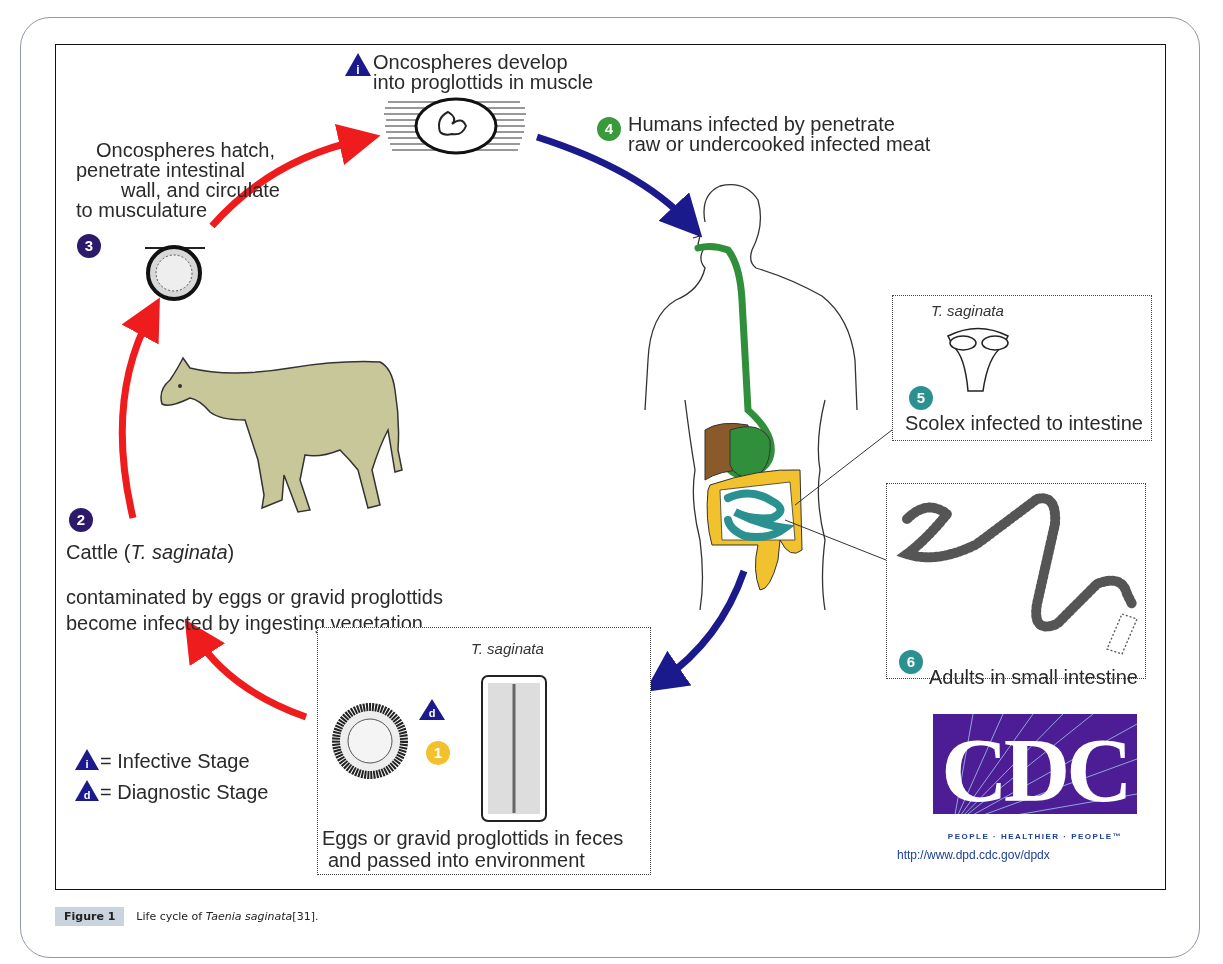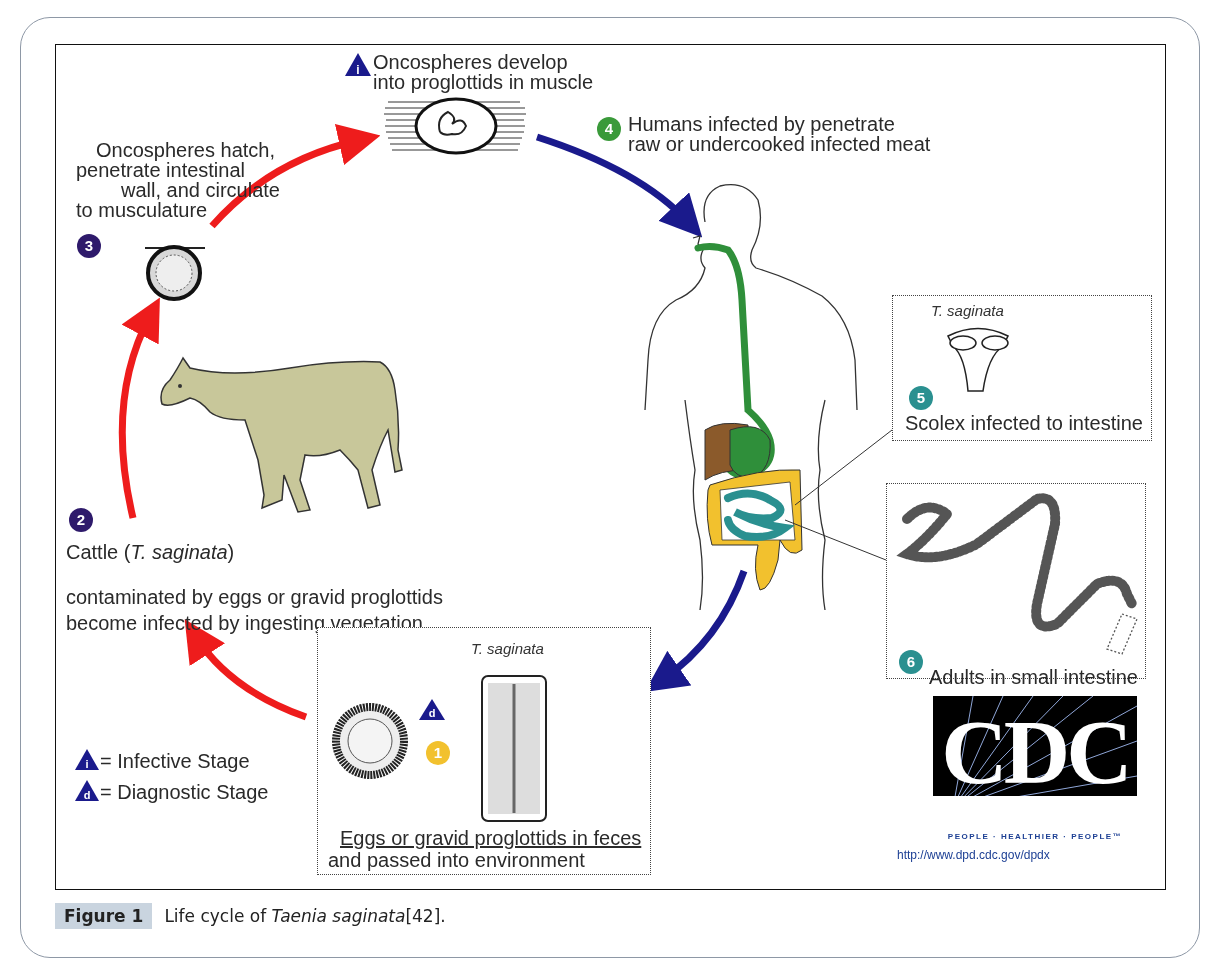--- a/index.html
+++ b/index.html
@@ -9,23 +9,23 @@
            border:1.5px solid #8e98a6; border-radius:30px; box-sizing:border-box; }
   .figbox { position:absolute; left:55px; top:44px; width:1111px; height:846px;
             border:1.5px solid #111; box-sizing:border-box; background:#fff; }
   .t { position:absolute; font-size:20px; line-height:20px; color:#2a2a2a; white-space:nowrap; }
   .badge { position:absolute; width:24px; height:24px; border-radius:50%; color:#fff;
            font-weight:bold; font-size:15px; line-height:24px; text-align:center; }
   .panel { position:absolute; border:1.5px dotted #444; background:#fff; box-sizing:border-box; }
   .panel .ital { position:absolute; font-style:italic; font-size:15px; color:#333; }
   svg { position:absolute; left:0; top:0; overflow:visible; }
   .caption { position:absolute; left:55px; top:903px; height:26px; display:flex; align-items:center;
-             font-family:"DejaVu Sans", sans-serif; font-size:17px; color:#222; }
+             font-family:"DejaVu Sans", sans-serif; font-size:11px; color:#222; }
   .caption .label { background:#c9d4df; padding:3px 9px; font-weight:bold; margin-right:12px; }
-  .cdc { position:absolute; left:933px; top:696px; width:204px; height:100px; background:#000000; overflow:hidden; }
+  .cdc { position:absolute; left:933px; top:714px; width:204px; height:100px; background:#4c1d95; overflow:hidden; }
   .cdc .letters { position:absolute; left:0; right:0; top:6px; text-align:center; color:#fff;
                   font-family:"Liberation Serif", serif; font-weight:bold; font-size:92px; line-height:100px; letter-spacing:-4px; }
 </style>
 </head>
 <body>
 
 <div class="frame"></div>
 <div class="figbox"></div>
 
 <svg width="1223" height="964">
@@ -148,21 +148,21 @@
   <svg width="334" height="248">
     <circle cx="52" cy="113" r="34" fill="#eee" stroke="#222" stroke-width="8" stroke-dasharray="2 1"></circle>
     <circle cx="52" cy="113" r="22" fill="#f4f4f4" stroke="#555" stroke-width="1"></circle>
     <path d="M101,92 L114,71 L127,92 Z" fill="#1a1a8c"></path>
     <text x="114" y="89" fill="#fff" font-size="11" font-weight="bold" text-anchor="middle" font-family="Liberation Sans, sans-serif">d</text>
     <rect x="164" y="48" width="64" height="145" rx="6" fill="#fff" stroke="#222" stroke-width="2"></rect>
     <rect x="170" y="55" width="52" height="131" fill="#bbb" opacity="0.5"></rect>
     <line x1="196" y1="56" x2="196" y2="185" stroke="#666" stroke-width="3"></line>
   </svg>
   <div class="badge" style="left:108px;top:113px;background:#f2c12e;">1</div>
-  <div class="t" style="left:22px;top:200px;text-decoration:underline;">Eggs or gravid proglottids in feces</div>
+  <div class="t" style="left:4px;top:200px;">Eggs or gravid proglottids in feces</div>
   <div class="t" style="left:10px;top:222px;">and passed into environment</div>
 </div>
 
 <div class="t" style="left:100px;top:751px;text-align:right;">= Infective Stage</div>
 <div class="t" style="left:100px;top:782px;">= Diagnostic Stage</div>
 
 <div class="cdc">
   <svg width="204" height="112">
     <g stroke="#8fa6d8" stroke-width="1">
       <line x1="20" y1="112" x2="40" y2="0"></line>
@@ -175,14 +175,14 @@
         <line x1="20" y1="112" x2="204" y2="80"></line>
     </g>
   </svg>
   <div class="letters">CDC</div>
 </div>
 <div style="position:absolute;left:933px;top:832px;width:204px;text-align:center;font-size:8px;font-weight:bold;color:#1c3f94;letter-spacing:1.5px;">PEOPLE · HEALTHIER · PEOPLE™</div>
 <div style="position:absolute;left:897px;top:848px;font-size:12px;color:#1c3f94;">http://www.dpd.cdc.gov/dpdx</div>
 
 <div class="caption">
   <span class="label">Figure 1</span>
-  <span>Life cycle of </span>&nbsp;<i>Taenia saginata</i><span> [42].</span>
+  <span>Life cycle of </span>&nbsp;<i>Taenia saginata</i><span> [31].</span>
 </div>
 
 </body></html>

